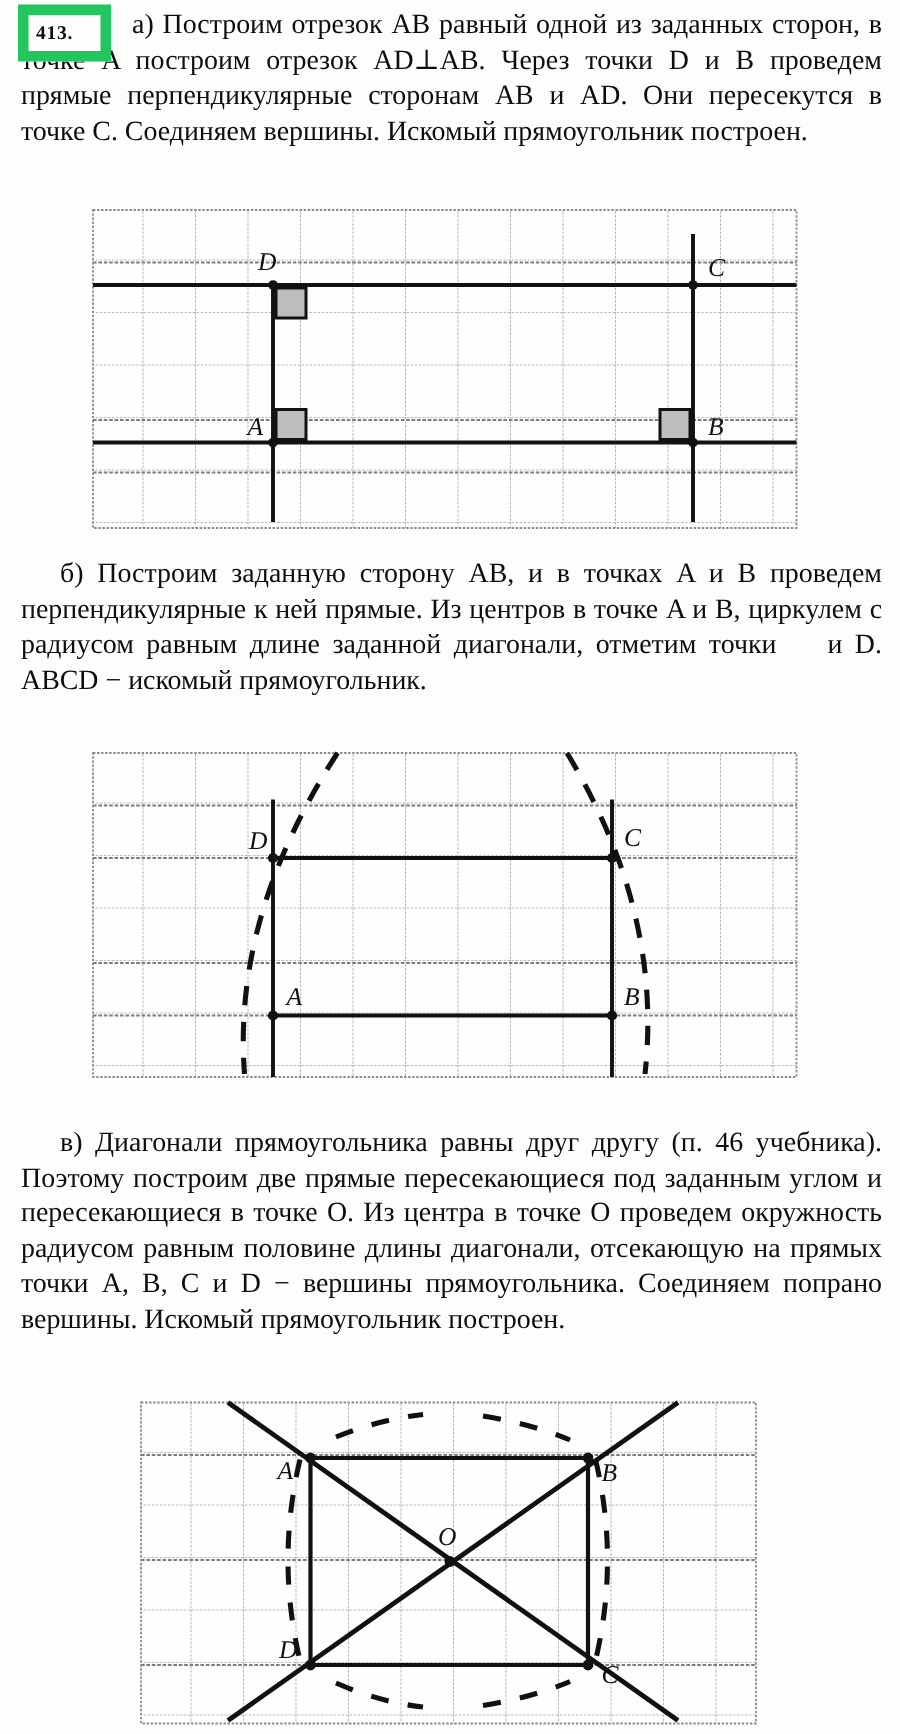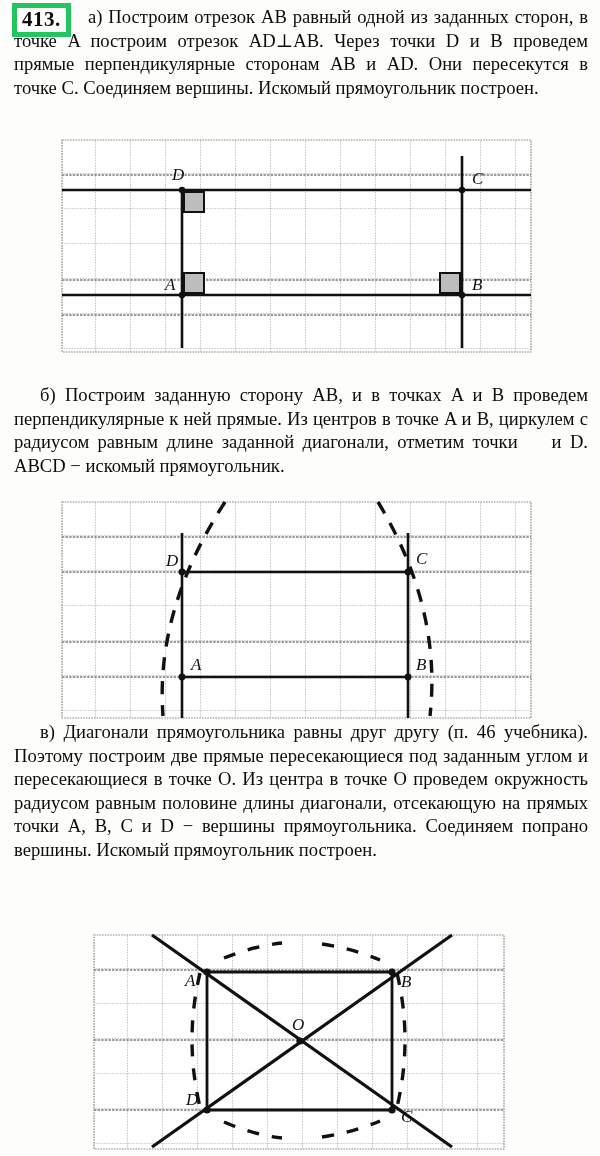--- a/index.html
+++ b/index.html
@@ -36,44 +36,44 @@
     user-select: none;
     white-space: nowrap;
     z-index: 5;
   }
 
   
   .prob-num {
     position: absolute;
     left: 12px;
     top: 3px;
-    border: 5px solid #22c55e;
-    padding: 0px 5px 1px 5px;
+    border: 7px solid #22c55e;
+    padding: 0px 18px 1px 5px;
     font-weight: bold;
-    font-size: 21px;
+    font-size: 13px;
     line-height: 23px;
     letter-spacing: 0.5px;
     background: #fdfdfb;
     z-index: 3;
   }
 
   
   .para {
     position: absolute;
     left: 14px;
     width: 574px;
     font-size: 18.6px;
     line-height: 23.6px;
     text-align: justify;
     text-justify: inter-word;
     z-index: 2;
   }
   .para.p1 { top: 5px; }
-  .para.p2 { top: 383px; }
-  .para.p3 { top: 720px; }
+  .para.p2 { top: 371px; }
+  .para.p3 { top: 750px; }
 
   .para .lead-indent { display: inline-block; width: 74px; }
   .para.p2 .lead-indent,
   .para.p3 .lead-indent { width: 26px; }
 
   .it {
     font-family: "Liberation Serif", "DejaVu Serif", serif;
   }
   .gap { display: inline-block; width: 34px; }
 

